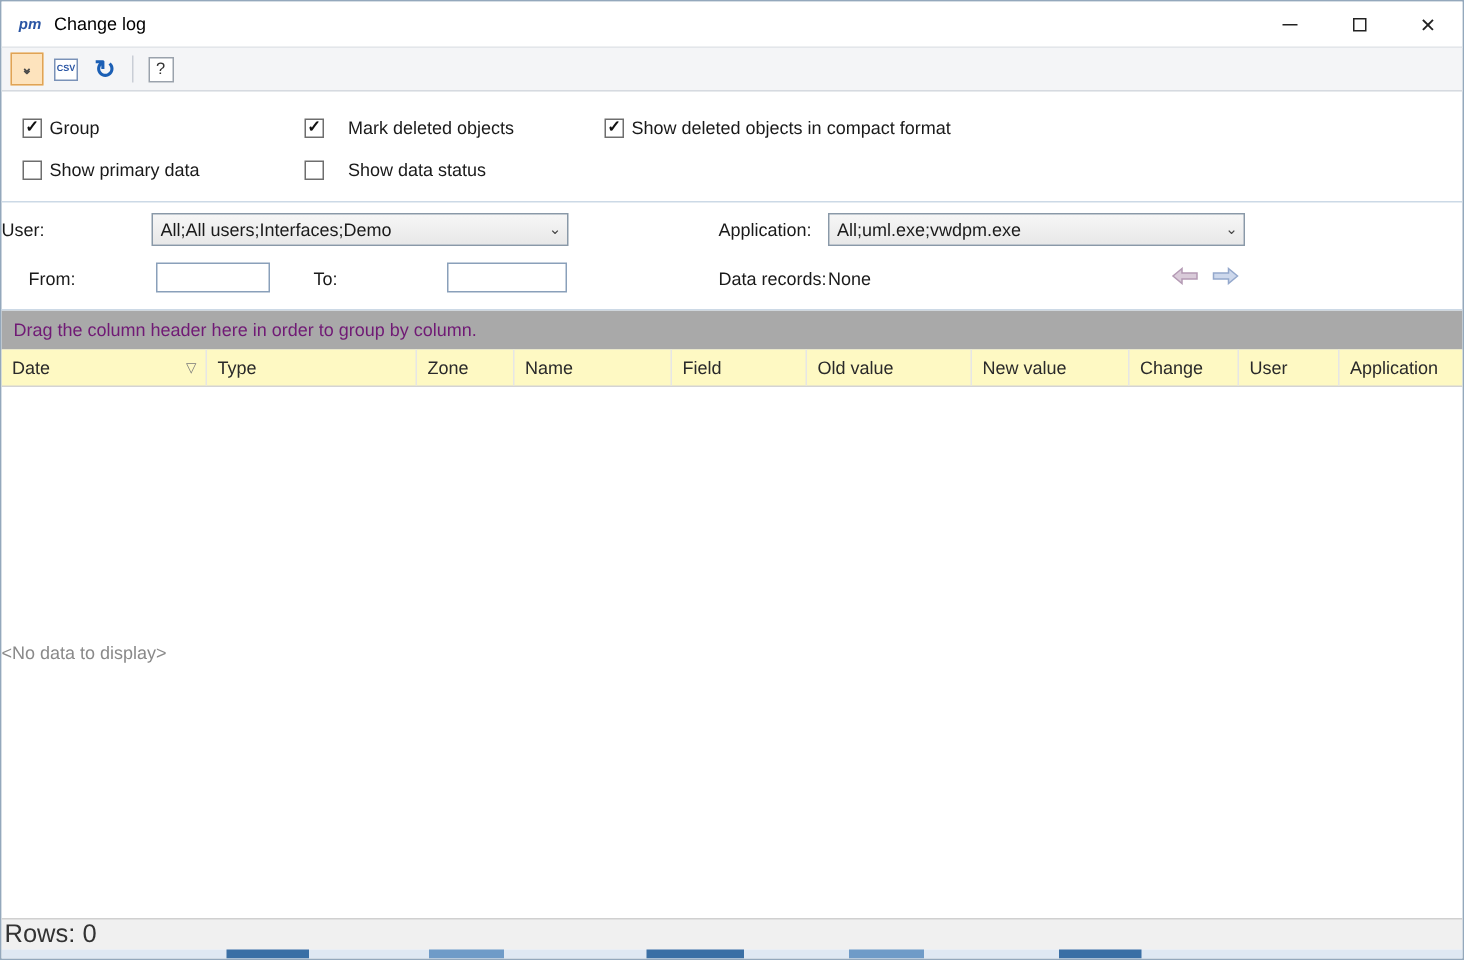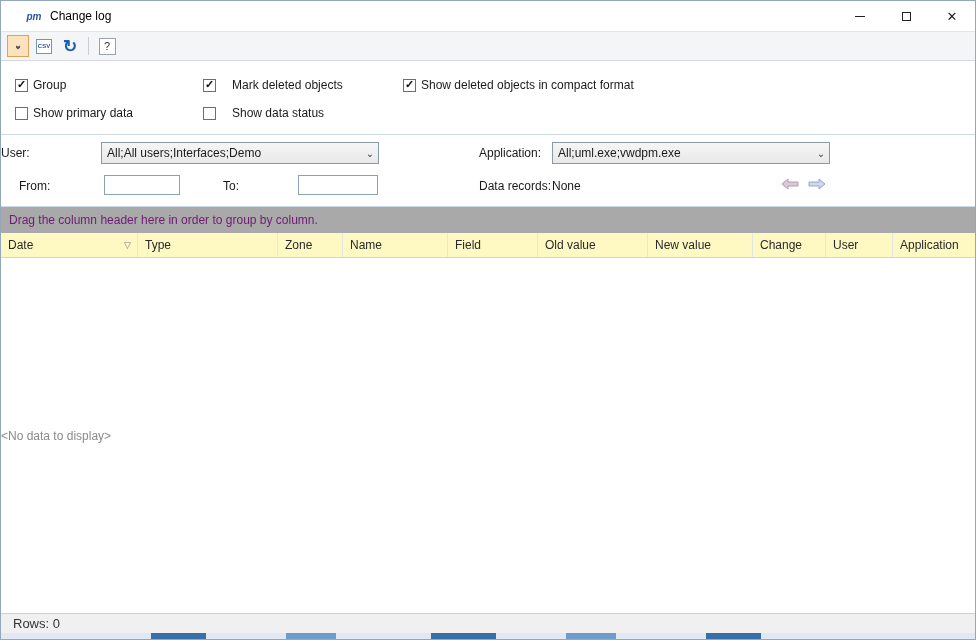--- a/index.html
+++ b/index.html
@@ -8,21 +8,21 @@
 
   .window {
     position:relative; width:976px; height:640px;
     border:1px solid #94a8bc; background:#ffffff;
     display:flex; flex-direction:column; overflow:hidden;
   }
 
   
   .titlebar { height:30px; background:#ffffff; display:flex; align-items:center; flex:0 0 auto; }
   .app-icon {
-    width:18px; height:16px; margin-left:24px; display:flex; align-items:center; justify-content:center;
+    width:18px; height:16px; margin-left:10px; display:flex; align-items:center; justify-content:center;
     font-size:10px; font-weight:bold; font-style:italic; color:#2a55a4;
   }
   .title-text { margin-left:7px; font-size:12px; color:#000; }
   .win-controls { margin-left:auto; display:flex; height:100%; }
   .win-btn { width:46px; height:100%; display:flex; align-items:center; justify-content:center; cursor:default; }
   .glyph-min { width:10px; height:1px; background:#222; }
   .glyph-max { width:9px; height:9px; border:1px solid #222; }
   .glyph-close { font-size:13px; color:#222; line-height:1; }
 
   
@@ -94,21 +94,21 @@
   
   .grid-body { flex:1 1 auto; position:relative; background:#fff; }
   .empty-text {
     position:absolute; left:0; right:0; top:50%; transform:translateY(-50%);
     color:#8a8a8a; font-size:12px;
   }
 
   
   .statusbar {
     flex:0 0 20px; background:#f0f0f0; border-top:1px solid #d0d0d0;
-    display:flex; align-items:center; padding-left:12px; font-size:13px; color:#333;
+    display:flex; align-items:center; padding-left:2px; font-size:17px; color:#333;
   }
 
   
   .bottomstrip { flex:0 0 6px; background:#dfe8f3; position:relative; }
   .bottomstrip .seg { position:absolute; top:0; bottom:0; }
 </style>
 </head>
 <body>
 
 <div class="window">
@@ -183,21 +183,21 @@
     </div>
 
     <span class="flabel" style="left:478px; top:11px;">Application:</span>
     <div class="combo" style="left:551px; top:7px;">
       <span class="val">All;uml.exe;vwdpm.exe</span>
       <span class="dd">⌄</span>
     </div>
 
     <span class="flabel" style="left:18px; top:44px;">From:</span>
     <input class="tinput" style="left: 103px; top: 40px; width: 76px;" value="">
-    <span class="flabel" style="left:222px; top:44px;">To:</span>
+    <span class="flabel" style="left:208px; top:44px;">To:</span>
     <input class="tinput" style="left: 297px; top: 40px; width: 80px;" value="">
 
     <span class="flabel" style="left:478px; top:44px;">Data records:</span>
     <span class="flabel" style="left:551px; top:44px;">None</span>
 
     <span class="nav-arrow" style="left:780px;">
       <svg width="18" height="12" viewBox="0 0 18 12">
         <path d="M7 1 L1 6 L7 11 L7 8 L17 8 L17 4 L7 4 Z" fill="#d9cbd9" stroke="#b49ab4" stroke-width="1"></path>
       </svg>
     </span>

